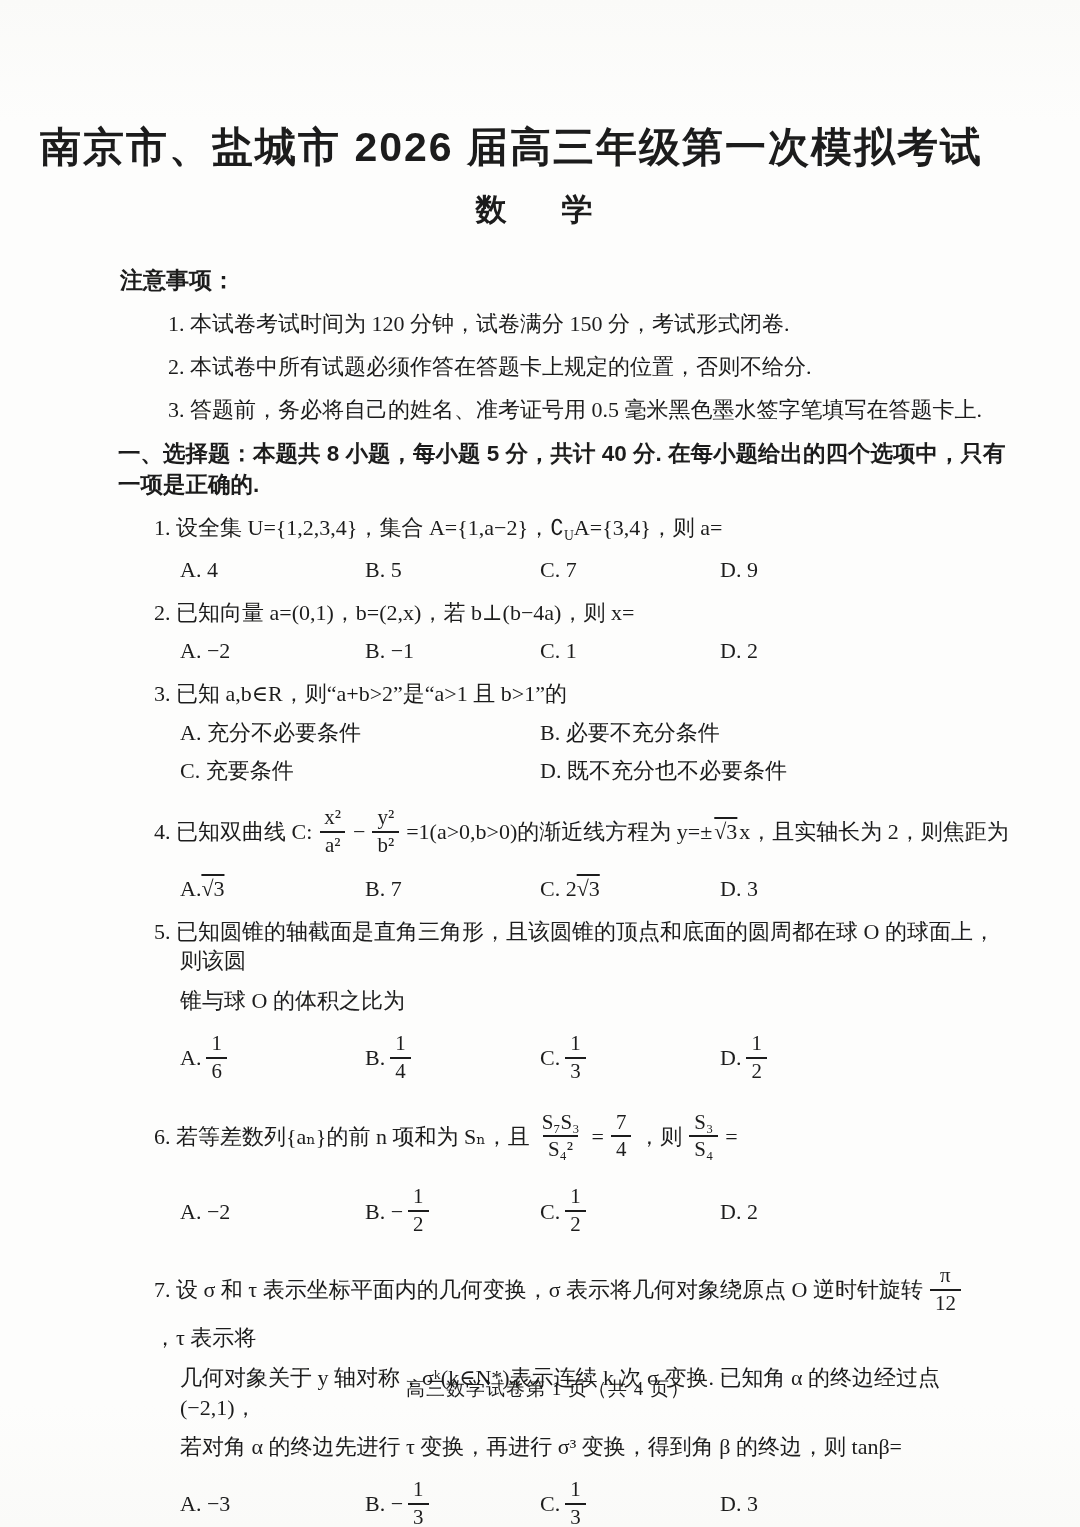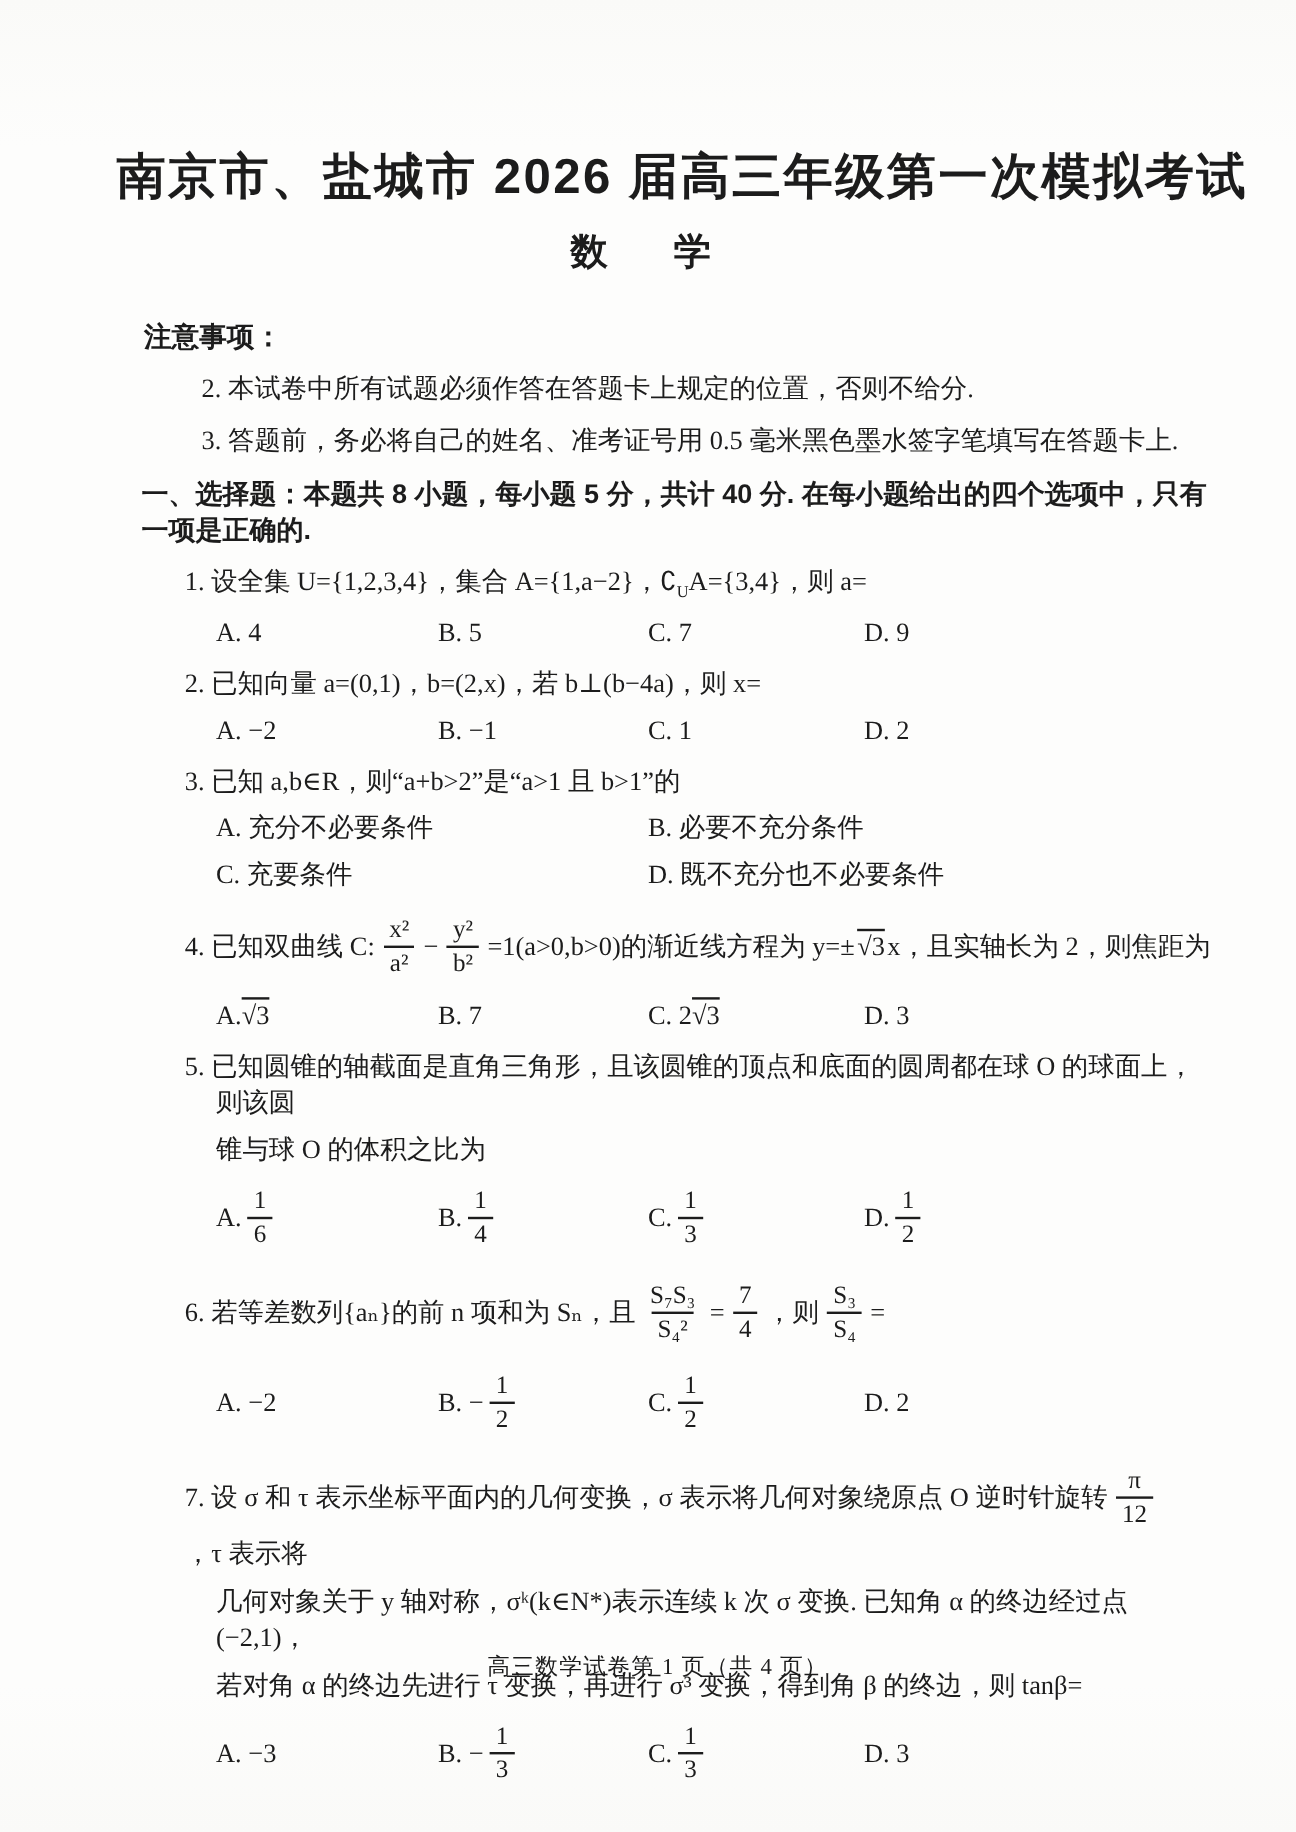--- a/index.html
+++ b/index.html
@@ -14,21 +14,21 @@
     color:var(--ink);
   }
   .page{
     position:relative;
     width:1080px;height:1527px;
     overflow:hidden;
     background:linear-gradient(180deg,#fafaf8 0%,#fdfdfc 8%,#fdfdfc 92%,#fafaf8 100%);
   }
   .exam-title{
     margin:122px 40px 0;
-    text-align:right;
+    text-align:left;
     font-family:"Liberation Sans","DejaVu Sans",sans-serif;
     font-weight:700;
     font-size:41px;
     letter-spacing:2px;
     line-height:1.25;
   }
   .exam-subject{
     margin:16px 0 0;
     text-align:center;
     font-family:"Liberation Sans","DejaVu Sans",sans-serif;
@@ -115,20 +115,21 @@
 <body>
 
 <div class="page">
 
   <h1 class="exam-title">南京市、盐城市 2026 届高三年级第一次模拟考试</h1>
   <h2 class="exam-subject">数　学</h2>
 
   <div class="content">
 
     <p class="notice-head">注意事项：</p>
+    <p class="note">1. 本试卷考试时间为 120 分钟，试卷满分 150 分，考试形式闭卷.</p>
     <p class="note">2. 本试卷中所有试题必须作答在答题卡上规定的位置，否则不给分.</p>
     <p class="note">3. 答题前，务必将自己的姓名、准考证号用 0.5 毫米黑色墨水签字笔填写在答题卡上.</p>
 
     <p class="section-head">一、选择题：本题共 8 小题，每小题 5 分，共计 40 分. 在每小题给出的四个选项中，只有一项是正确的.</p>
 
     <p class="stem"><span>1. 设全集 U={1,2,3,4}，集合 A={1,a−2}，∁</span><sub>U</sub><span>A={3,4}，则 a=</span></p>
     <div class="opts">
       <span class="opt">A. 4</span>
       <span class="opt">B. 5</span>
       <span class="opt">C. 7</span>

